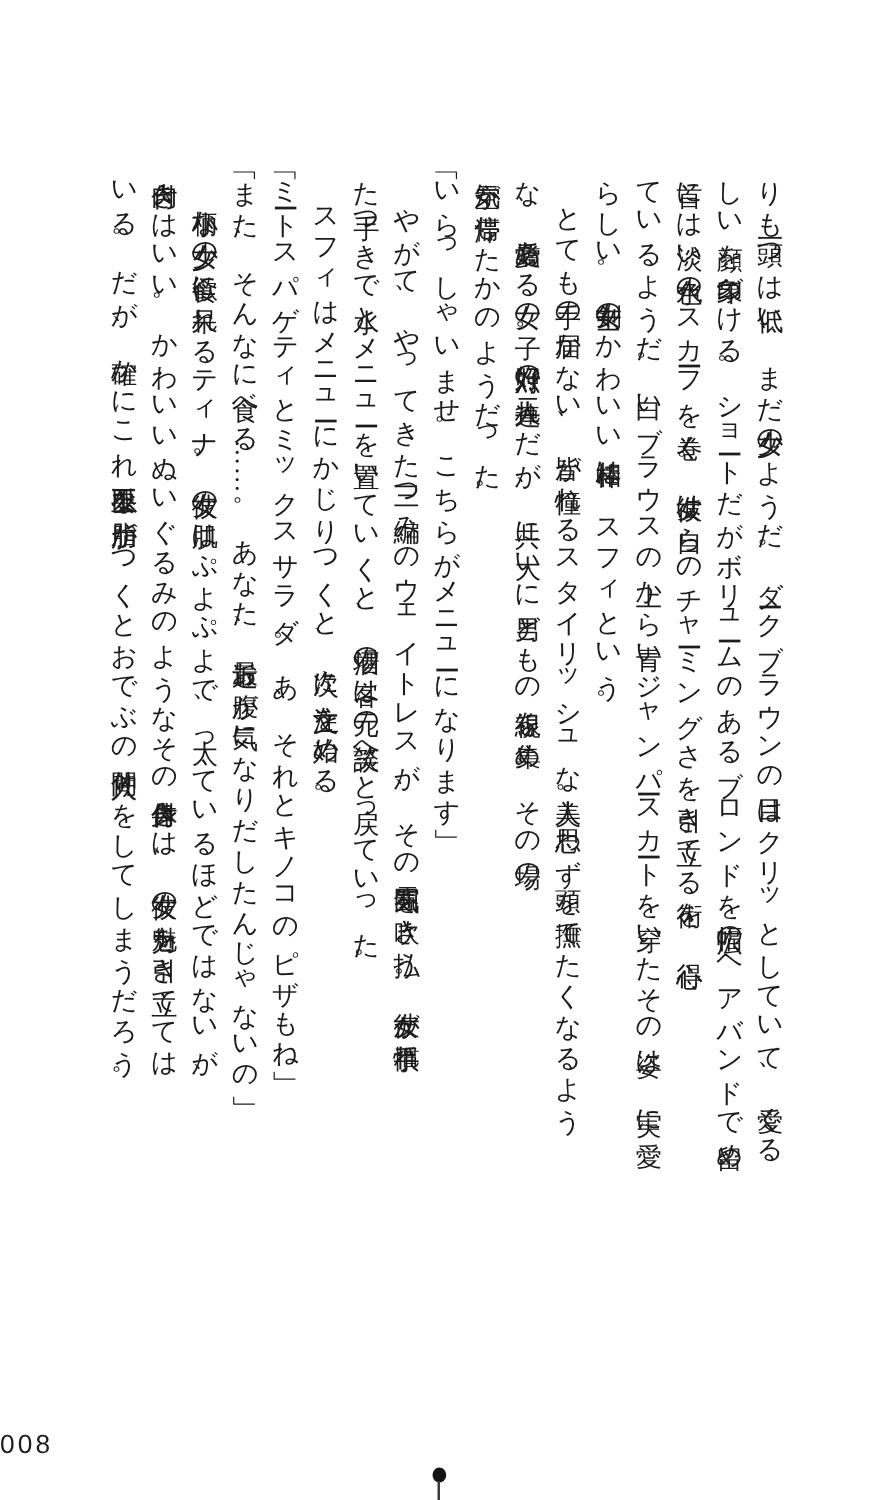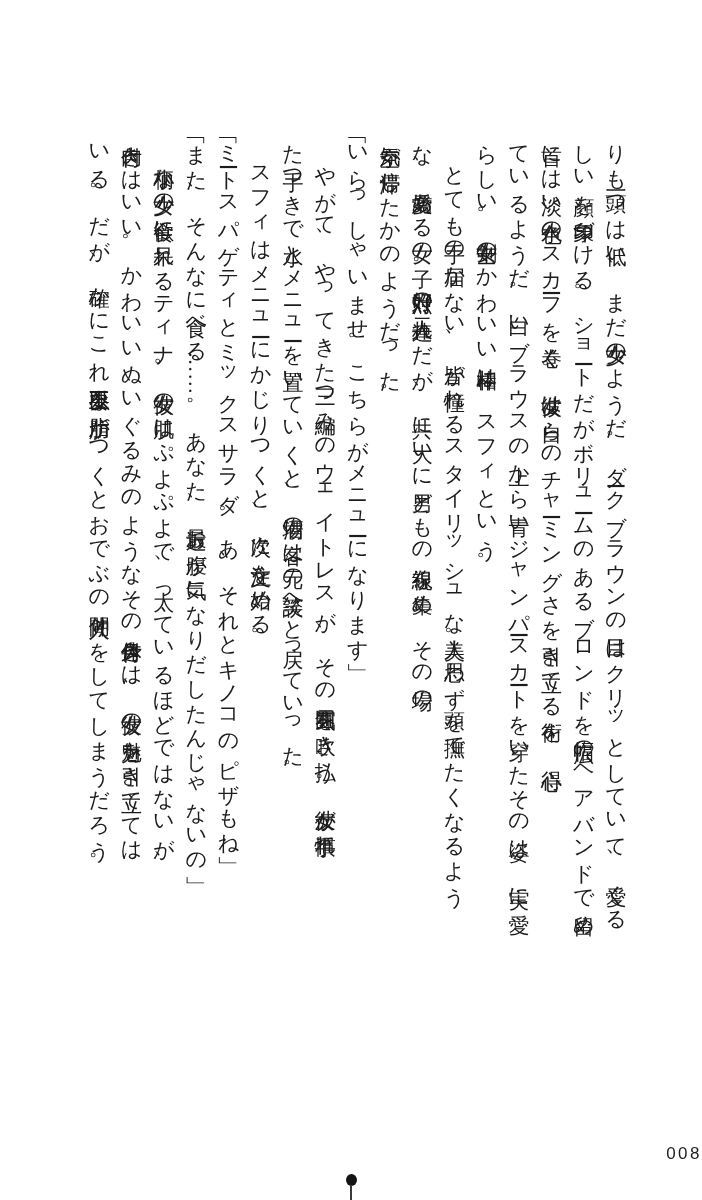--- a/index.html
+++ b/index.html
@@ -41,23 +41,23 @@
     left: 0;
     width: 702px;
     top: 1144px;
     height: 56px;
   }
   .page-number {
     position: absolute;
     left: 0;
     right: 0;
     top: 0;
-    text-align: right;
+    text-align: left;
     font-family: "Liberation Sans", "DejaVu Sans", sans-serif;
-    font-size: 17px;
+    font-size: 21px;
     letter-spacing: 2.5px;
     color: #1e1e1e;
   }
   .ornament-dot {
     position: absolute;
     left: 50%;
     top: 30px;
     width: 11px;
     height: 12px;
     margin-left: -5px;

